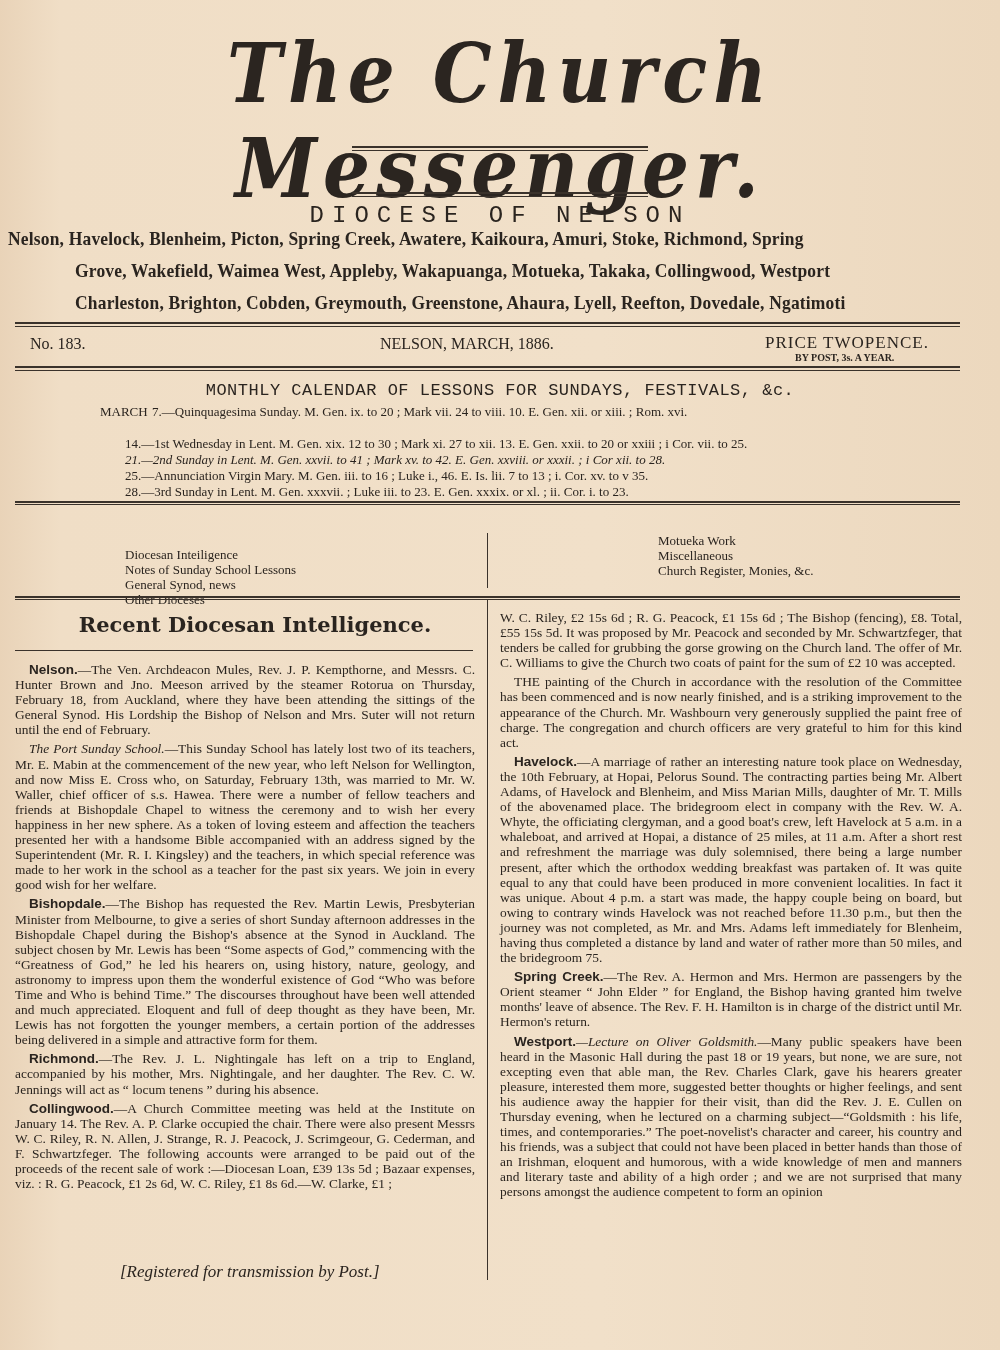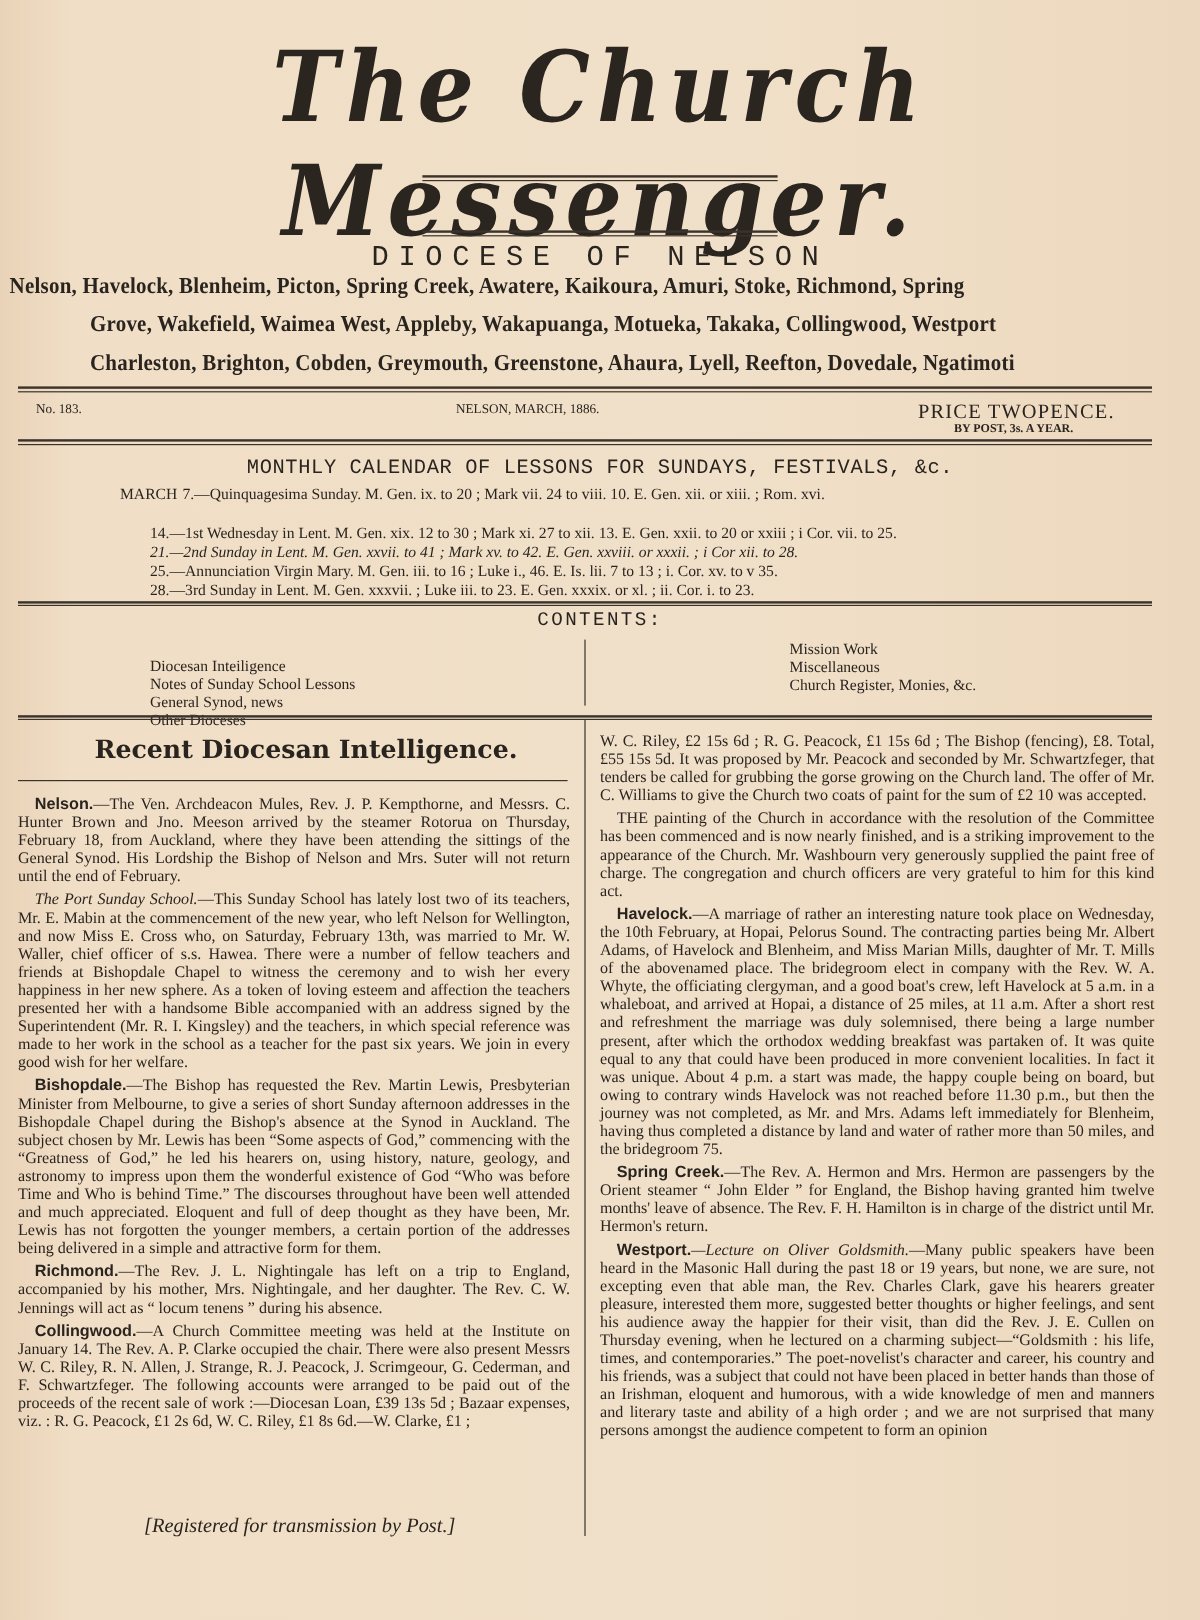--- a/index.html
+++ b/index.html
@@ -8,21 +8,21 @@
   .page{position:absolute;left:0;top:0;width:1000px;height:1350px;
         background:linear-gradient(90deg,#e9d3b8 0%,#f0dec6 6%,#f1e0c9 60%,#ecd8be 100%);}
   .masthead{position:absolute;left:40px;top:35px;width:920px;text-align:center;
             font-family:"DejaVu Serif",serif;font-weight:bold;font-size:74px;letter-spacing:6px;
             color:#2b2520;font-style:italic;transform:scaleY(1.1);}
   .diocese{position:absolute;left:0;width:1000px;top:160px;text-align:center;
            font-family:"Liberation Mono",monospace;font-size:24px;letter-spacing:8px;margin-top:42px;}
   .rule-dbl{position:absolute;border-top:2px solid #3a322b;border-bottom:1px solid #3a322b;height:2px;}
   .places{position:absolute;left:0;width:1000px;font-family:"Liberation Serif",serif;font-weight:bold;
           font-size:19px;letter-spacing:0.2px;transform:scaleX(0.92);transform-origin:left;}
-  .issue{position:absolute;font-size:11px;}
+  .issue{position:absolute;font-size:16px;}
   .cal-title{position:absolute;left:0;width:1000px;top:381px;text-align:center;font-size:17px;letter-spacing:0.5px;font-family:Liberation Mono, monospace;}
   .cal-row{position:absolute;font-size:13px;white-space:nowrap;}
   .contents-title{position:absolute;top:508px;left:0;width:1000px;text-align:center;
                   font-family:"Liberation Mono",monospace;font-size:16px;letter-spacing:2px;}
   .toc{position:absolute;font-size:13px;line-height:15px;}
   .col{position:absolute;font-size:13.4px;line-height:15.1px;text-align:justify;}
   .col p{margin:0 0 4px 0;text-indent:14px;}
   .col .head{font-family:"Liberation Sans",sans-serif;font-weight:bold;font-size:13.5px;}
   .section-title{position:absolute;left:30px;width:450px;top:612px;text-align:center;
                  font-family:"DejaVu Serif",serif;font-weight:bold;font-size:21px;}
@@ -52,30 +52,29 @@
 
   <div class="cal-title">MONTHLY CALENDAR OF LESSONS FOR SUNDAYS, FESTIVALS, &amp;c.</div>
   <div class="cal-row" style="left:100px;top:404px;">MARCH</div>
   <div class="cal-row" style="left:152px;top:404px;">7.—Quinquagesima Sunday.  M. Gen. ix. to 20 ; Mark vii. 24 to viii. 10.  E. Gen. xii. or xiii. ; Rom. xvi.</div>
   <div class="cal-row" style="left:125px;top:436px;">14.—1st Wednesday in Lent.  M. Gen. xix. 12 to 30 ; Mark xi. 27 to xii. 13.  E. Gen. xxii. to 20 or xxiii ; i Cor. vii. to 25.</div>
   <div class="cal-row" style="left:125px;top:452px;font-style:italic;">21.—2nd Sunday in Lent.  M. Gen. xxvii. to 41 ; Mark xv. to 42.  E. Gen. xxviii. or xxxii. ; i Cor xii. to 28.</div>
   <div class="cal-row" style="left:125px;top:468px;">25.—Annunciation Virgin Mary.  M. Gen. iii. to 16 ; Luke i., 46.  E. Is. lii. 7 to 13 ; i. Cor. xv. to v 35.</div>
   <div class="cal-row" style="left:125px;top:484px;">28.—3rd Sunday in Lent.  M. Gen. xxxvii. ; Luke iii. to 23.  E. Gen. xxxix. or xl. ; ii. Cor. i. to 23.</div>
   <div class="rule-dbl" style="left:15px;top:501px;width:945px;height:1px;"></div>
 
-  <div class="contents-title">CONTENTS:</div>
   <div class="toc" style="left:125px;top:547px;">
     <div>Diocesan Inteiligence</div>
     <div>Notes of Sunday School Lessons</div>
     <div>General Synod, news</div>
     <div>Other Dioceses</div>
   </div>
   <div class="vline" style="left:487px;top:533px;height:55px;"></div>
   <div class="toc" style="left:658px;top:533px;">
-    <div>Mission Work</div>
+    <div>Motueka Work</div>
     <div>Miscellaneous</div>
     <div>Church Register, Monies, &amp;c.</div>
   </div>
   <div class="rule-dbl" style="left:15px;top:596px;width:945px;height:1px;"></div>
 
   <div class="section-title">Recent Diocesan Intelligence.</div>
   <div style="position:absolute;left:15px;top:650px;width:458px;border-top:1px solid #3a322b;"></div>
 
   <div class="col" style="left:15px;top:662px;width:460px;">
     <p><span class="head">Nelson.</span><span>—The Ven. Archdeacon Mules, Rev. J. P. Kempthorne, and Messrs. C. Hunter Brown and Jno. Meeson arrived by the steamer Rotorua on Thursday, February 18, from Auckland, where they have been attending the sittings of the General Synod.  His Lordship the Bishop of Nelson and Mrs. Suter will not return until the end of February.</span></p>

